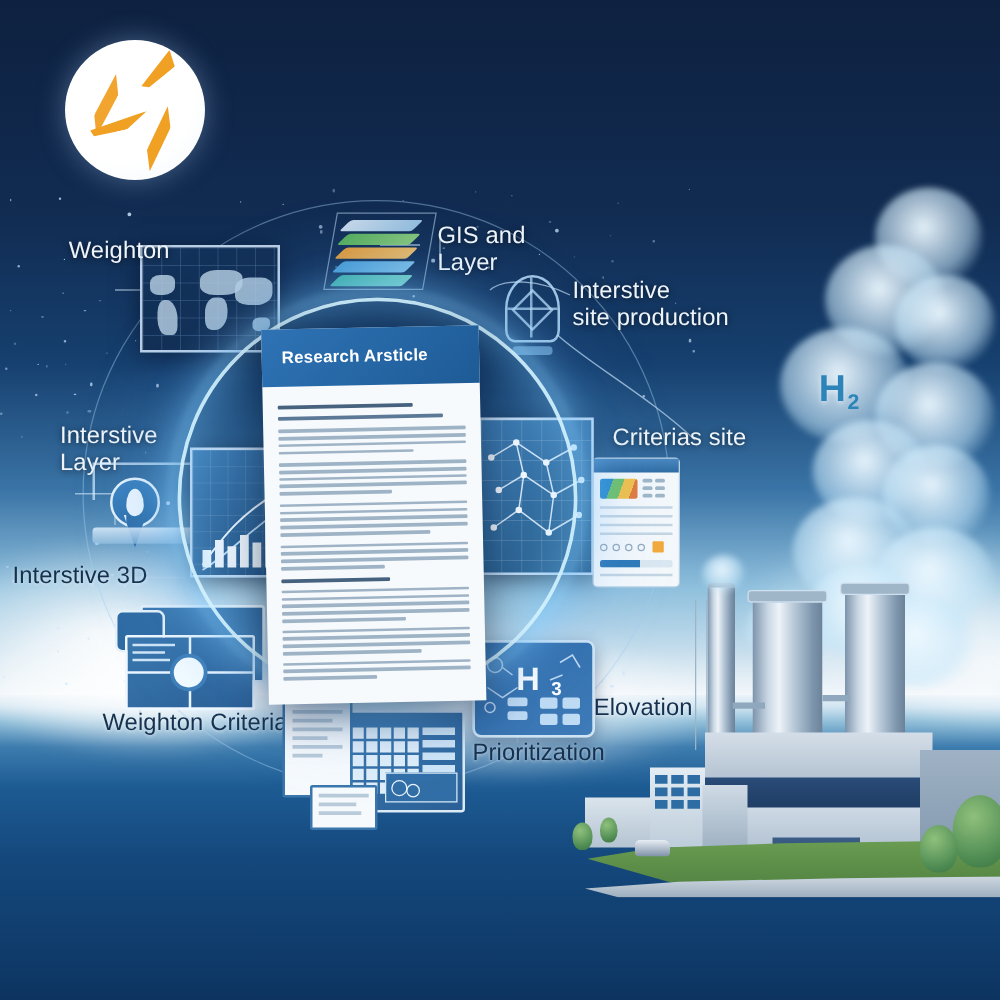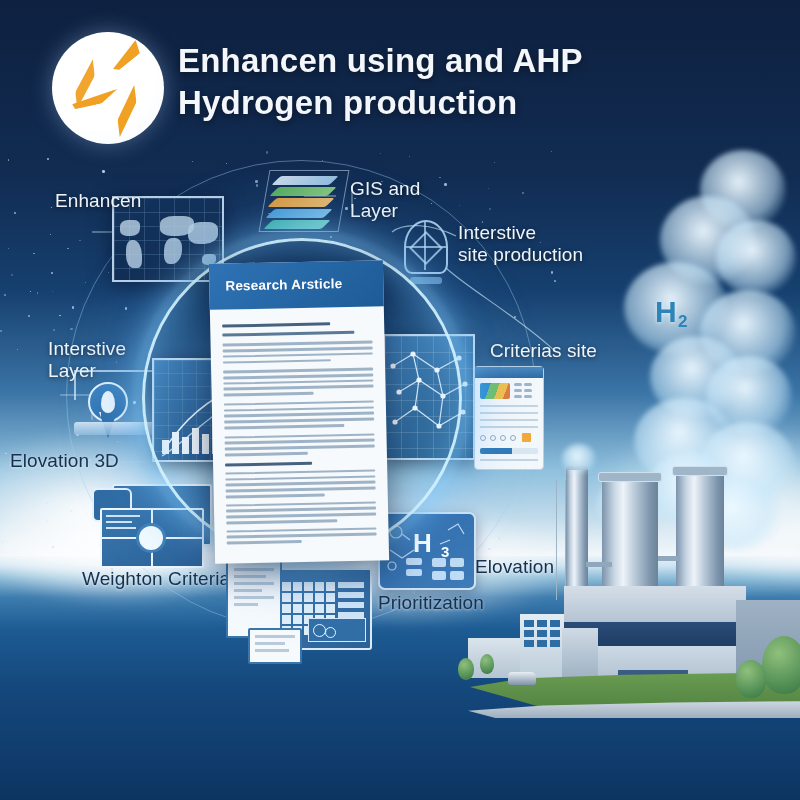--- a/index.html
+++ b/index.html
@@ -213,24 +213,20 @@
       <div class="star" style="left: 480.648px; top: 543.788px; width: 2.3207px; height: 2.3207px; opacity: 0.375285;"></div>
       <div class="star" style="left: 484.437px; top: 448.87px; width: 2.17327px; height: 2.17327px; opacity: 0.606983;"></div>
     </div>
 
   <div class="logo">
     <div class="bolt b1"></div>
     <div class="bolt b2"></div>
     <div class="bolt b3"></div>
     <div class="bolt b4"></div>
   </div>
-  <h1 class="title">
-    <span>Enhancen using and AHP</span><br>
-    <span>Hydrogen production</span>
-  </h1>
 
   <div class="ring-outer"></div>
 
   <svg class="conn">
     <g fill="none" stroke="#b9d4ea" stroke-width="1.1" opacity="0.75">
       <path d="M92,232 L114,232"></path>
       <path d="M60,395 L92,395 L92,420"></path>
       <path d="M100,462 L148,462"></path>
       <path d="M112,560 L112,585"></path>
       <path d="M352,186 L352,208 M336,196 L304,196"></path>
@@ -244,21 +240,21 @@
 
   <div class="frame map" style="left:112px;top:196px;width:112px;height:86px;">
     <div class="grid"></div>
     <div class="mland" style="left:6px;top:22px;width:20px;height:16px;"></div>
     <div class="mland" style="left:12px;top:42px;width:16px;height:28px;border-radius:35% 55% 25% 45%;"></div>
     <div class="mland" style="left:46px;top:18px;width:34px;height:20px;"></div>
     <div class="mland" style="left:50px;top:40px;width:18px;height:26px;border-radius:45% 35% 55% 30%;"></div>
     <div class="mland" style="left:74px;top:24px;width:30px;height:22px;"></div>
     <div class="mland" style="left:88px;top:56px;width:14px;height:11px;"></div>
   </div>
-  <div class="lbl light" style="left:55px;top:190px;">Enhancen</div>
+  <div class="lbl light" style="left:55px;top:190px;">Weighton</div>
 
   <div style="position:absolute;left:262px;top:170px;width:84px;height:62px;">
     <div class="lyr" style="left:14px;top:6px;width:58px;background:linear-gradient(90deg,#d5e6f5,#9fc9e8);"></div>
     <div class="lyr" style="left:12px;top:17px;width:58px;background:linear-gradient(90deg,#5cb85c,#8ed07e);"></div>
     <div class="lyr" style="left:10px;top:28px;width:58px;background:linear-gradient(90deg,#f0a33a,#f7c46b);"></div>
     <div class="lyr" style="left:8px;top:39px;width:58px;background:linear-gradient(90deg,#4da3dd,#82c6ec);"></div>
     <div class="lyr" style="left:6px;top:50px;width:58px;background:linear-gradient(90deg,#3fb8a8,#79d8c8);"></div>
     <div style="position:absolute;left:2px;top:0;width:80px;height:62px;border:1px solid rgba(210,235,255,.5);transform:skewX(-10deg);"></div>
   </div>
   <div class="lbl light" style="left:350px;top:178px;">
@@ -360,21 +356,21 @@
       <div style="width:7px;height:14px;background:#eaf4fc;"></div>
       <div style="width:7px;height:22px;background:#eaf4fc;"></div>
       <div style="width:7px;height:17px;background:#eaf4fc;"></div>
       <div style="width:7px;height:26px;background:#eaf4fc;"></div>
       <div style="width:7px;height:20px;background:#eaf4fc;"></div>
       <div style="width:7px;height:36px;background:#eaf4fc;"></div>
       <div style="width:7px;height:44px;background:#eaf4fc;"></div>
     </div>
   </div>
 
-  <div class="lbl dark" style="left:10px;top:450px;color:#14304d;">Elovation 3D</div>
+  <div class="lbl dark" style="left:10px;top:450px;color:#14304d;">Interstive 3D</div>
   <div style="position:absolute;left:92px;top:484px;width:122px;height:84px;">
     <div style="position:absolute;left:20px;top:0;width:100px;height:62px;border:2px solid #e6f2fb;background:linear-gradient(150deg,#3b79b0,#2d6398);border-radius:3px;"></div>
     <div style="position:absolute;left:0;top:4px;width:40px;height:34px;border:2px solid #e6f2fb;border-radius:6px;background:#2f6ba3;"></div>
     <div style="position:absolute;left:8px;top:24px;width:104px;height:60px;border:2px solid #f0f8ff;background:linear-gradient(150deg,#3a78af,#2a5f94);border-radius:2px;"></div>
     <div style="position:absolute;left:59px;top:24px;width:2px;height:60px;background:#eaf5ff;"></div>
     <div style="position:absolute;left:8px;top:53px;width:104px;height:2px;background:#eaf5ff;"></div>
     <div style="position:absolute;left:44px;top:39px;width:30px;height:30px;border-radius:50%;background:#f4fbff;border:3px solid #3f7fb8;"></div>
     <div style="position:absolute;left:14px;top:31px;width:34px;height:2px;background:#cfe5f7;"></div>
     <div style="position:absolute;left:14px;top:37px;width:26px;height:2px;background:#cfe5f7;"></div>
     <div style="position:absolute;left:14px;top:43px;width:30px;height:2px;background:#cfe5f7;"></div>

